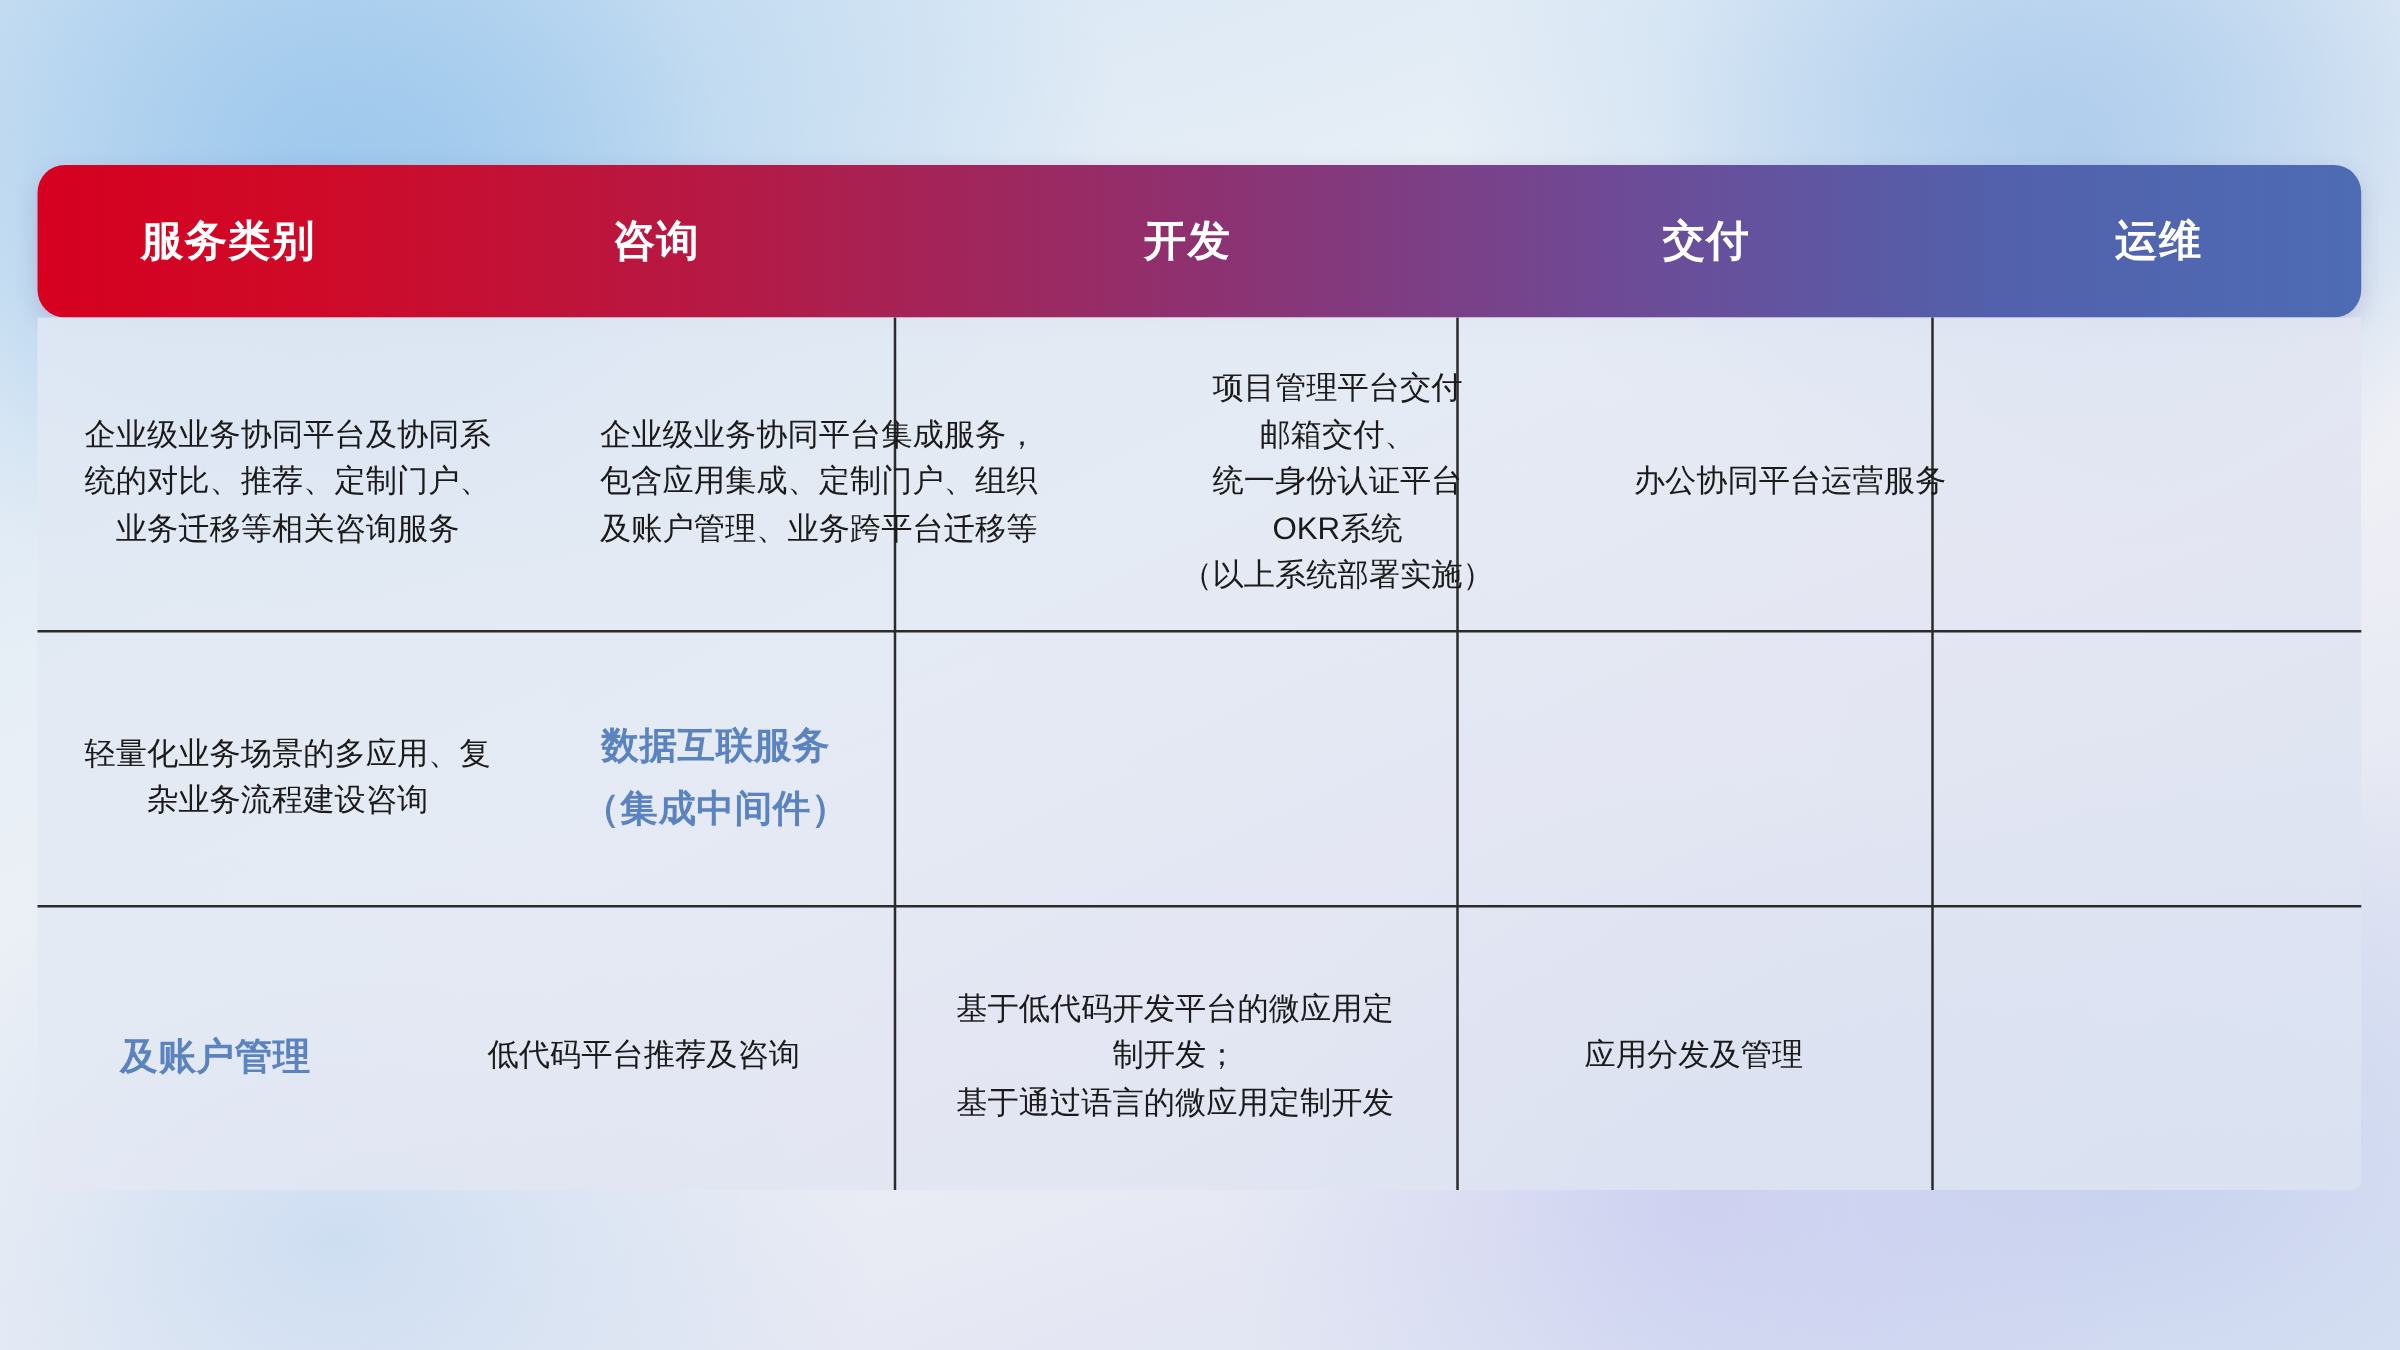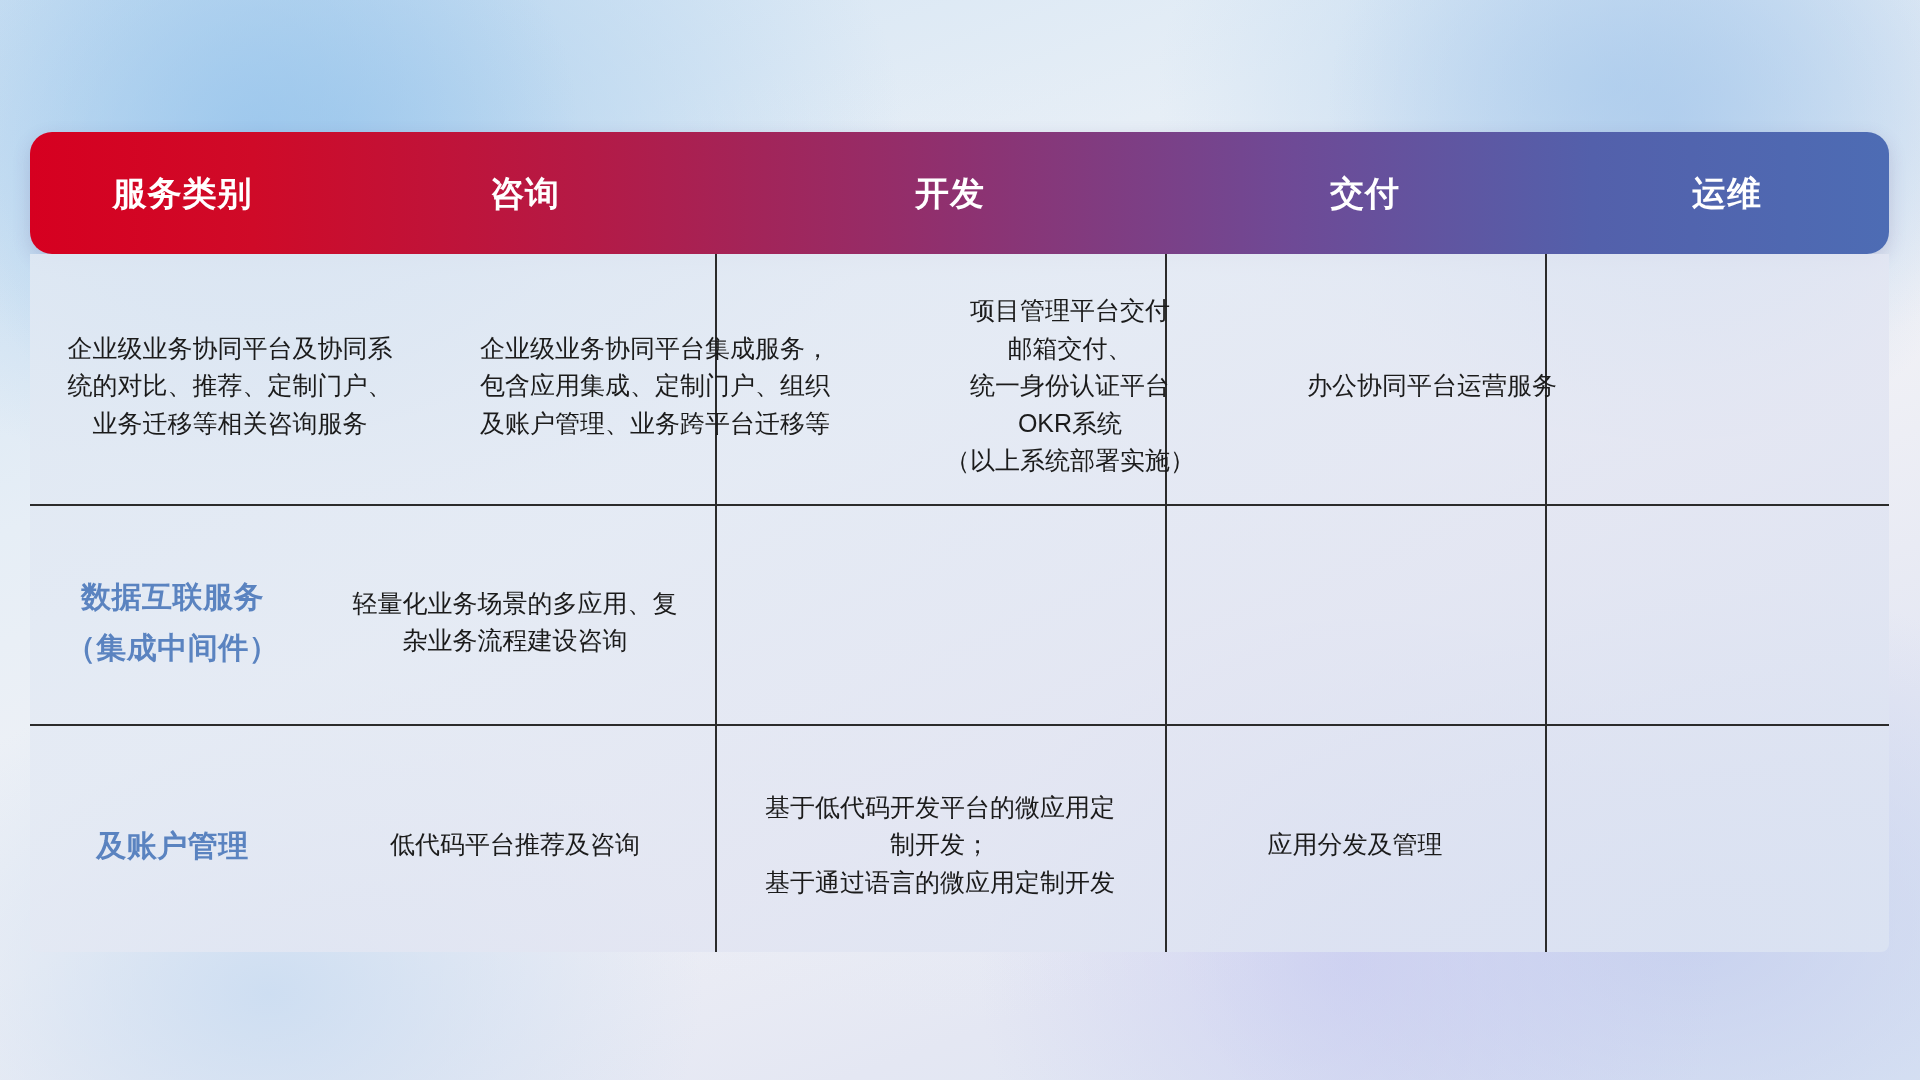--- a/index.html
+++ b/index.html
@@ -164,27 +164,27 @@
 OKR系统
 （以上系统部署实施）</span>
       </div>
       <div class="cell c5">
         <span class="cell-text">办公协同平台运营服务</span>
       </div>
       <div class="row-sep" style="bottom:0;"></div>
     </div>
 
     <div class="row row-2">
+      <div class="cell c2">
+        <span class="cell-text">轻量化业务场景的多应用、复
+杂业务流程建设咨询</span>
+      </div>
       <div class="cell c1">
         <span class="cat-label">数据互联服务
 （集成中间件）</span>
-      </div>
-      <div class="cell c2">
-        <span class="cell-text">轻量化业务场景的多应用、复
-杂业务流程建设咨询</span>
       </div>
       <div class="cell c4">
         <span class="cell-text"></span>
       </div>
       <div class="cell c5">
         <span class="cell-text"></span>
       </div>
       <div class="row-sep" style="bottom:0;"></div>
     </div>
 

